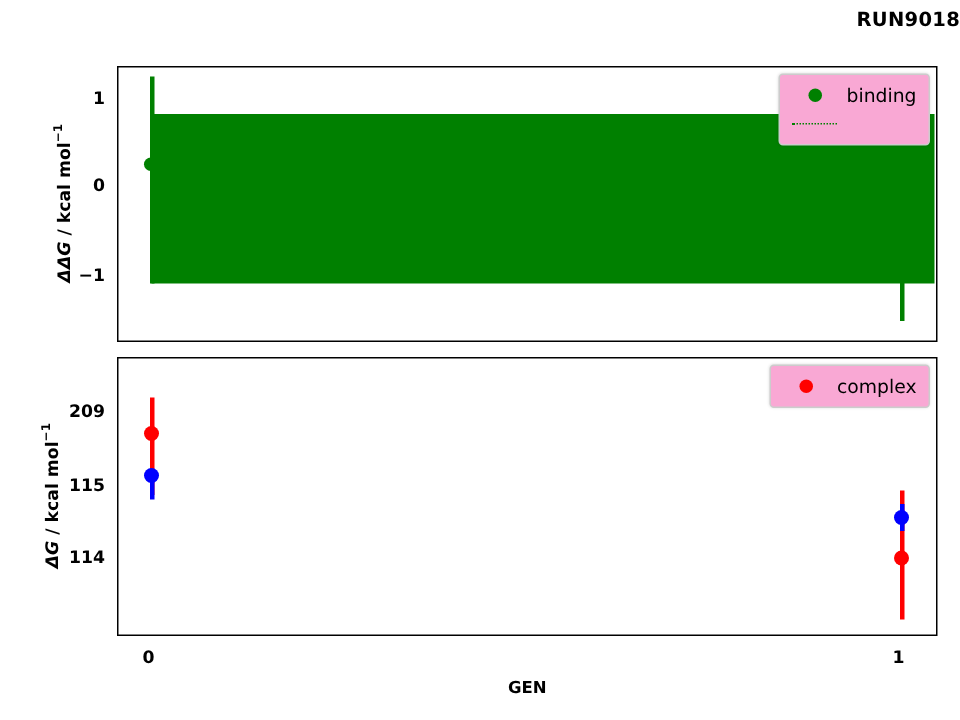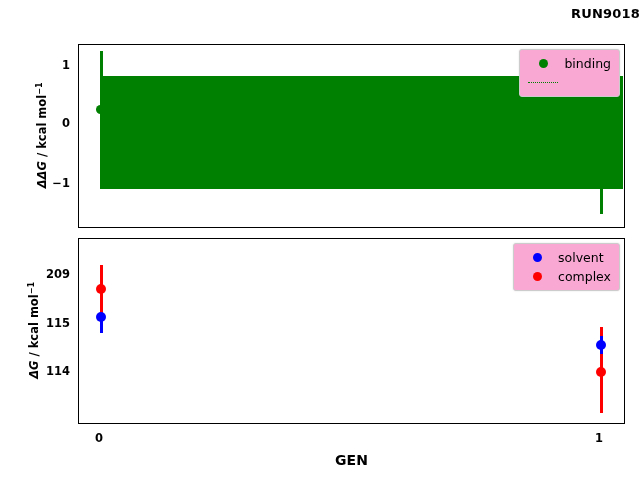--- a/index.html
+++ b/index.html
@@ -30,21 +30,21 @@
   .xtick{position:absolute;top:100%;width:1.6px;height:5px;background:#000;}
   .yticklabel{position:absolute;text-align:right;font-size:11.5px;font-weight:bold;color:#000;white-space:nowrap;}
   .xticklabel{position:absolute;text-align:center;font-size:11.5px;font-weight:bold;color:#000;white-space:nowrap;}
 
   
   .ylabel{
     position:absolute;font-size:11.5px;font-weight:bold;color:#000;
     transform-origin:50% 50%;transform:rotate(-90deg);white-space:nowrap;
   }
   .xlabel{
-    position:absolute;font-size:14px;font-weight:bold;color:#000;
+    position:absolute;font-size:11px;font-weight:bold;color:#000;
     text-align:center;white-space:nowrap;
   }
   .ylabel i,.xlabel i{font-style:italic;}
   .sup{font-size:8px;vertical-align:super;}
 
   
   .band{position:absolute;}
   .errbar{position:absolute;width:3px;border-radius:0;}
   .marker{position:absolute;border-radius:50%;}
 
@@ -141,26 +141,20 @@
 
     <div class="ytick" style="top:35.5px;"></div>
     <div class="ytick" style="top:84px;"></div>
     <div class="ytick" style="top:132.5px;"></div>
     <div class="xtick" style="left:21px;"></div>
     <div class="xtick" style="left:521px;"></div>
 
     <div class="legend" style="right:4px;top:4px;">
       <div class="legend-row">
         <span class="legend-key">
-          <span class="key-dot" style="background:#0000ff;"></span>
-        </span>
-        <span class="legend-label">solvent</span>
-      </div>
-      <div class="legend-row">
-        <span class="legend-key">
           <span class="key-dot" style="background:#ff0000;"></span>
         </span>
         <span class="legend-label">complex</span>
       </div>
     </div>
   </div>
 
   <div class="xticklabel" style="left:83px;top:431px;width:32px;">0</div>
   <div class="xticklabel" style="left:583px;top:431px;width:32px;">1</div>
   <div class="xlabel" style="left:78px;top:452px;width:547px;">GEN</div>

